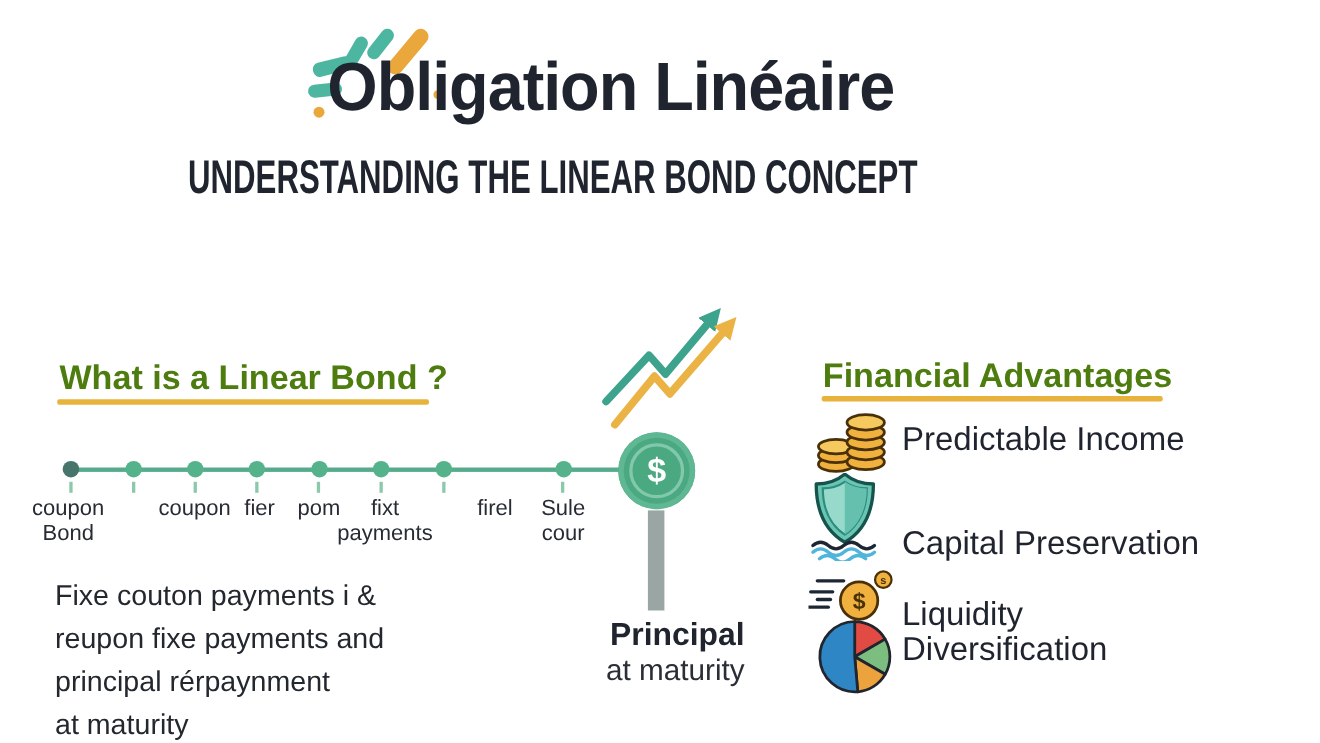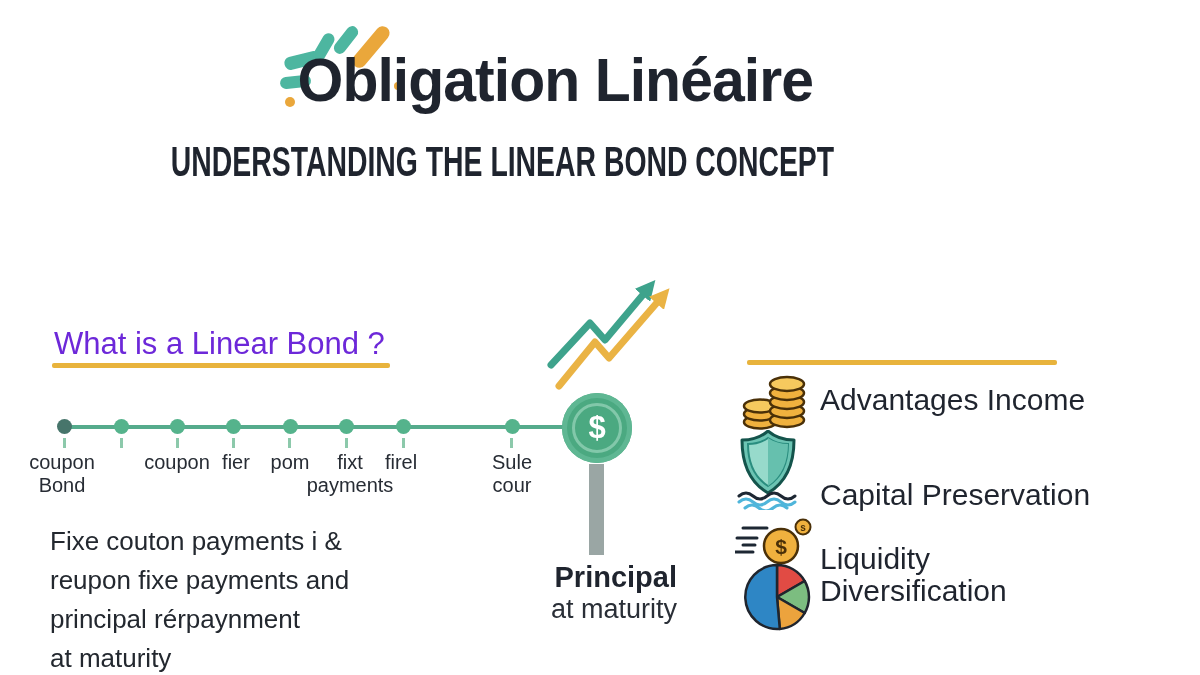--- a/index.html
+++ b/index.html
@@ -13,21 +13,21 @@
   
   .title-wrap { left:0; top:44px; width:1110px; text-align:center; }
   .title { display:inline-block; font-size:62px; font-weight:bold; letter-spacing:-1px;
            transform:scaleX(.95); color:#1f242e; white-space:nowrap; }
   .burst { left:278px; top:20px; width:130px; height:102px; }
   .subtitle { left:0; top:138px; width:1003px; text-align:center; font-weight:bold; color:#1f242e; }
   .subtitle .line { height:44px; line-height:46px; font-size:43px; }
   .cond { display:inline-block; transform:scaleX(.66); white-space:nowrap; }
 
   
-  .sec-heading { font-size:31px; font-weight:normal; color:#6d28d9; white-space:nowrap; }
+  .sec-heading { font-size:31px; font-weight:bold; color:#4d7c0f; white-space:nowrap; }
   .underline { height:5px; background:#e8b33c; border-radius:2px; }
 
   
   .tl-line { left:62px; top:425px; width:504px; height:4px; background:#55ab8c; }
   .tl-dot  { top:419px; width:15px; height:15px; border-radius:50%; background:#55b38c; }
   .tl-dot.first { background:#47756b; }
   .tl-tick { top:438px; width:3px; height:10px; background:#8cc9ab; }
   .tl-label { top:451px; width:130px; text-align:center; font-size:20px; line-height:23px;
               color:#272c34; white-space:pre-line; }
 
@@ -96,21 +96,21 @@
   <div class="abs tl-tick" style="left:402px;"></div>
   <div class="abs tl-tick" style="left:510px;"></div>
 
   <div class="abs tl-label" style="left:-3px;">coupon
 Bond</div>
   <div class="abs tl-label" style="left:112px;">coupon</div>
   <div class="abs tl-label" style="left:171px;">fier</div>
   <div class="abs tl-label" style="left:225px;">pom</div>
   <div class="abs tl-label" style="left:285px;">fixt
 payments</div>
-  <div class="abs tl-label" style="left:336px;">firel</div>
+  <div class="abs tl-label" style="left:336px;text-align:right;">firel</div>
   <div class="abs tl-label" style="left:447px;">Sule
 cour</div>
 
   <div class="abs desc">Fixe couton payments i &amp;
 reupon fixe payments and
 principal rérpaynment
 at maturity</div>
 
   <span class="abs" style="left:543px; top:270px;">
     <svg width="145" height="128" viewBox="0 0 145 128">
@@ -131,37 +131,38 @@
     <div class="coin-inner">
       <span class="coin-symbol">$</span>
     </div>
   </div>
   <div class="abs stem"></div>
   <div class="abs principal">
     <div class="p1">Principal</div>
     <div class="p2">at maturity</div>
   </div>
 
+  <div class="abs sec-heading" style="left:748px; top:324px;">Financial Advantages</div>
   <div class="abs underline" style="left:747px; top:360px; width:310px;"></div>
 
   <span class="abs" style="left:742px; top:370px;">
     <svg width="64" height="62" viewBox="0 0 64 62">
       <g stroke="#4a3008" stroke-width="2.5" fill="#f0b13e">
         <ellipse cx="18" cy="52" rx="16" ry="6.5"></ellipse>
         <ellipse cx="18" cy="44" rx="16" ry="6.5"></ellipse>
         <ellipse cx="18" cy="36" rx="16" ry="6.5" fill="#f6c95e"></ellipse>
         <ellipse cx="45" cy="50" rx="17" ry="7"></ellipse>
         <ellipse cx="45" cy="41" rx="17" ry="7"></ellipse>
         <ellipse cx="45" cy="32" rx="17" ry="7"></ellipse>
         <ellipse cx="45" cy="23" rx="17" ry="7"></ellipse>
         <ellipse cx="45" cy="14" rx="17" ry="7" fill="#f6c95e"></ellipse>
       </g>
     </svg>
   </span>
-  <div class="abs adv-label" style="top:383px;">Advantages Income</div>
+  <div class="abs adv-label" style="top:383px;">Predictable Income</div>
 
   <span class="abs" style="left:737px; top:430px;">
     <svg width="62" height="80" viewBox="0 0 62 80">
       <path d="M31,1 C38,7 48,10 57,10 C57,32 50,52 31,63 C12,52 5,32 5,10 C14,10 24,7 31,1 Z" fill="#6cc4b3" stroke="#14544c" stroke-width="3" stroke-linejoin="round"></path>
       <path d="M31,8 C37,12 44,14 51,14 C51,31 45,47 31,56 C17,47 11,31 11,14 C18,14 25,12 31,8 Z" fill="#97dacb" stroke="#2a8d7f" stroke-width="2"></path>
       <path d="M31,8 C37,12 44,14 51,14 C51,31 45,47 31,56 Z" fill="#66c0ae"></path>
       <path d="M2,66 q7,-6 14,0 t14,0 t14,0 t14,0" fill="none" stroke="#1d2733" stroke-width="3" stroke-linecap="round"></path>
       <path d="M2,72 q7,-6 14,0 t14,0 t14,0 t14,0" fill="none" stroke="#4fb5da" stroke-width="3" stroke-linecap="round"></path>
       <path d="M8,78 q7,-6 14,0 t14,0 t14,0" fill="none" stroke="#4fb5da" stroke-width="3" stroke-linecap="round"></path>
     </svg>

